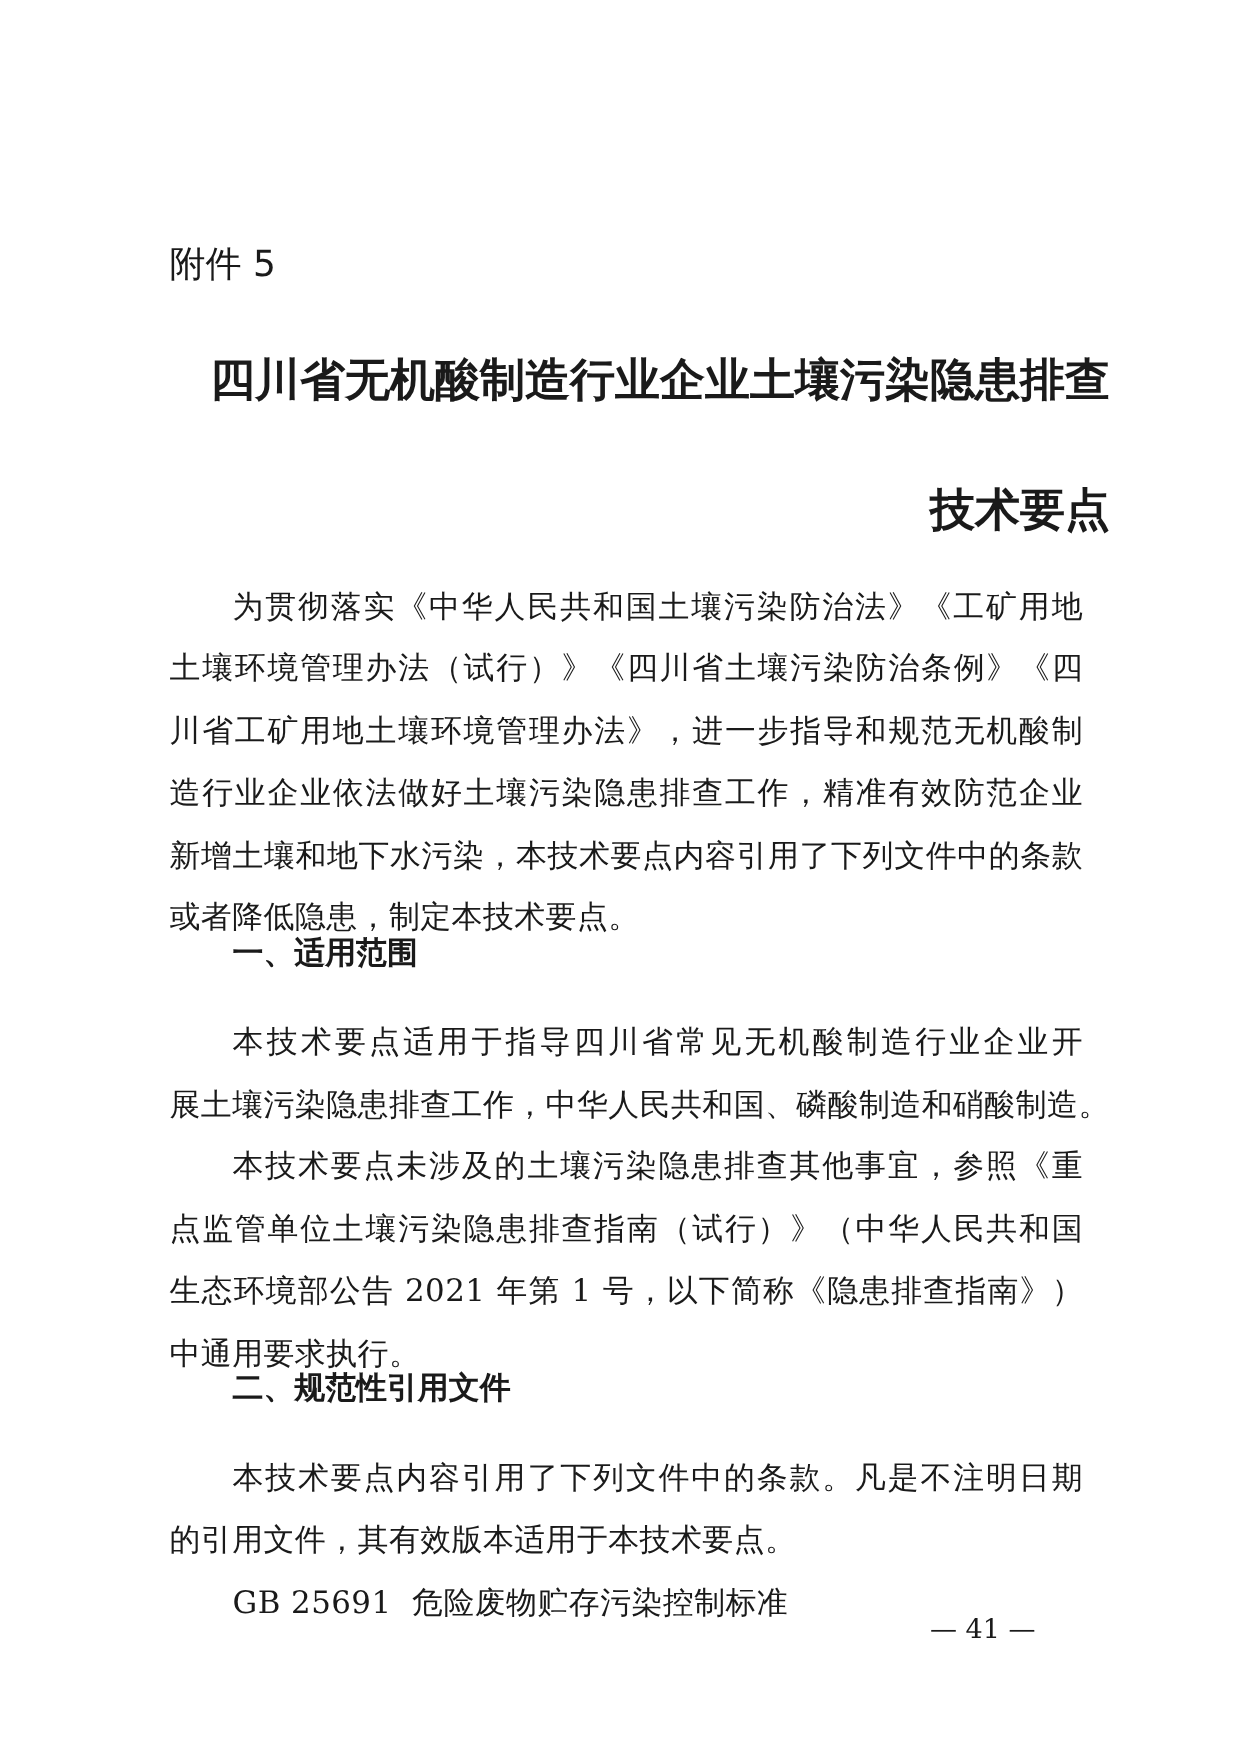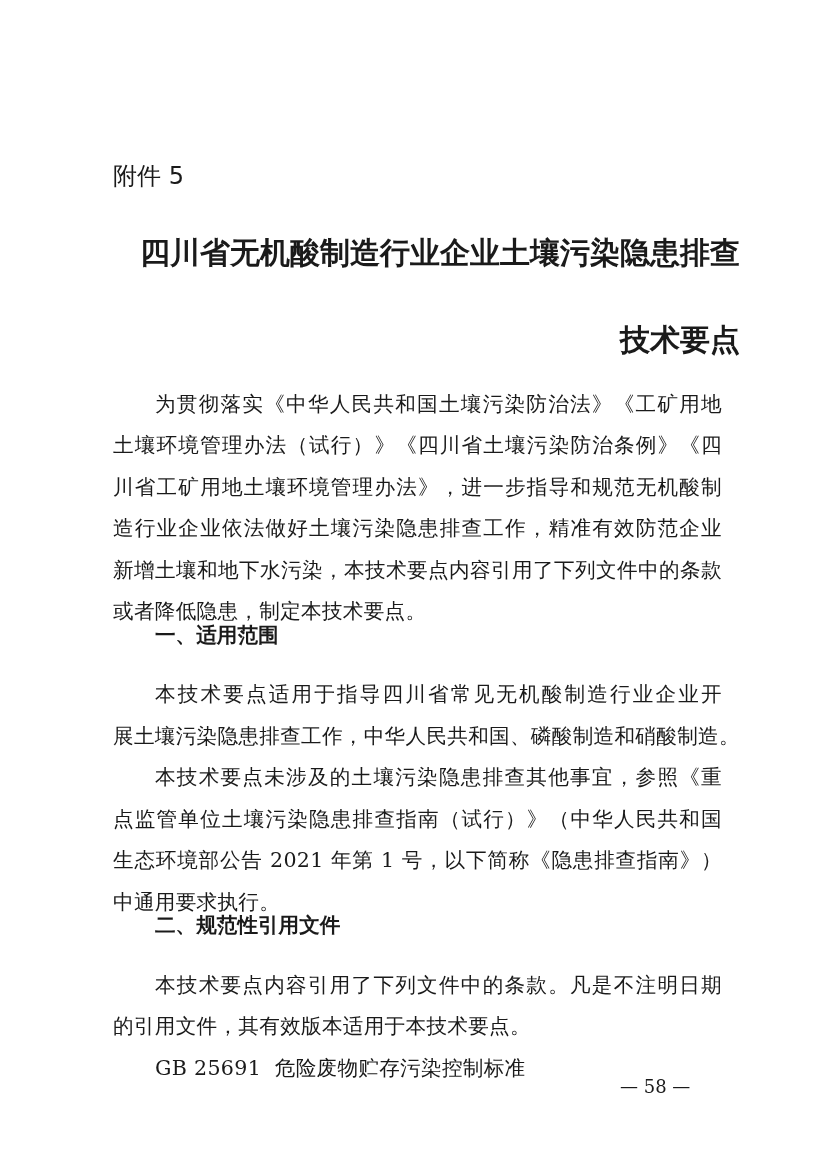--- a/index.html
+++ b/index.html
@@ -40,14 +40,14 @@
   <div class="abs line indent justi" style="top:745px">本技术要点未涉及的土壤污染隐患排查其他事宜，参照《重</div>
   <div class="abs line just" style="top:787px">点监管单位土壤污染隐患排查指南（试行）》（中华人民共和国</div>
   <div class="abs line just" style="top:828px">生态环境部公告 2021 年第 1 号，以下简称《隐患排查指南》）</div>
   <div class="abs line" style="top:870px">中通用要求执行。</div>
 
   <div class="abs heading" style="top:911px">二、规范性引用文件</div>
   <div class="abs line indent justi" style="top:953px">本技术要点内容引用了下列文件中的条款。凡是不注明日期</div>
   <div class="abs line" style="top:994px">的引用文件，其有效版本适用于本技术要点。</div>
   <div class="abs line indent" style="top:1036px; white-space: pre;">GB 25691  危险废物贮存污染控制标准</div>
 
-  <div class="abs pageno">— 58 —</div>
+  <div class="abs pageno">— 41 —</div>
 </div>
 
 </body></html>

